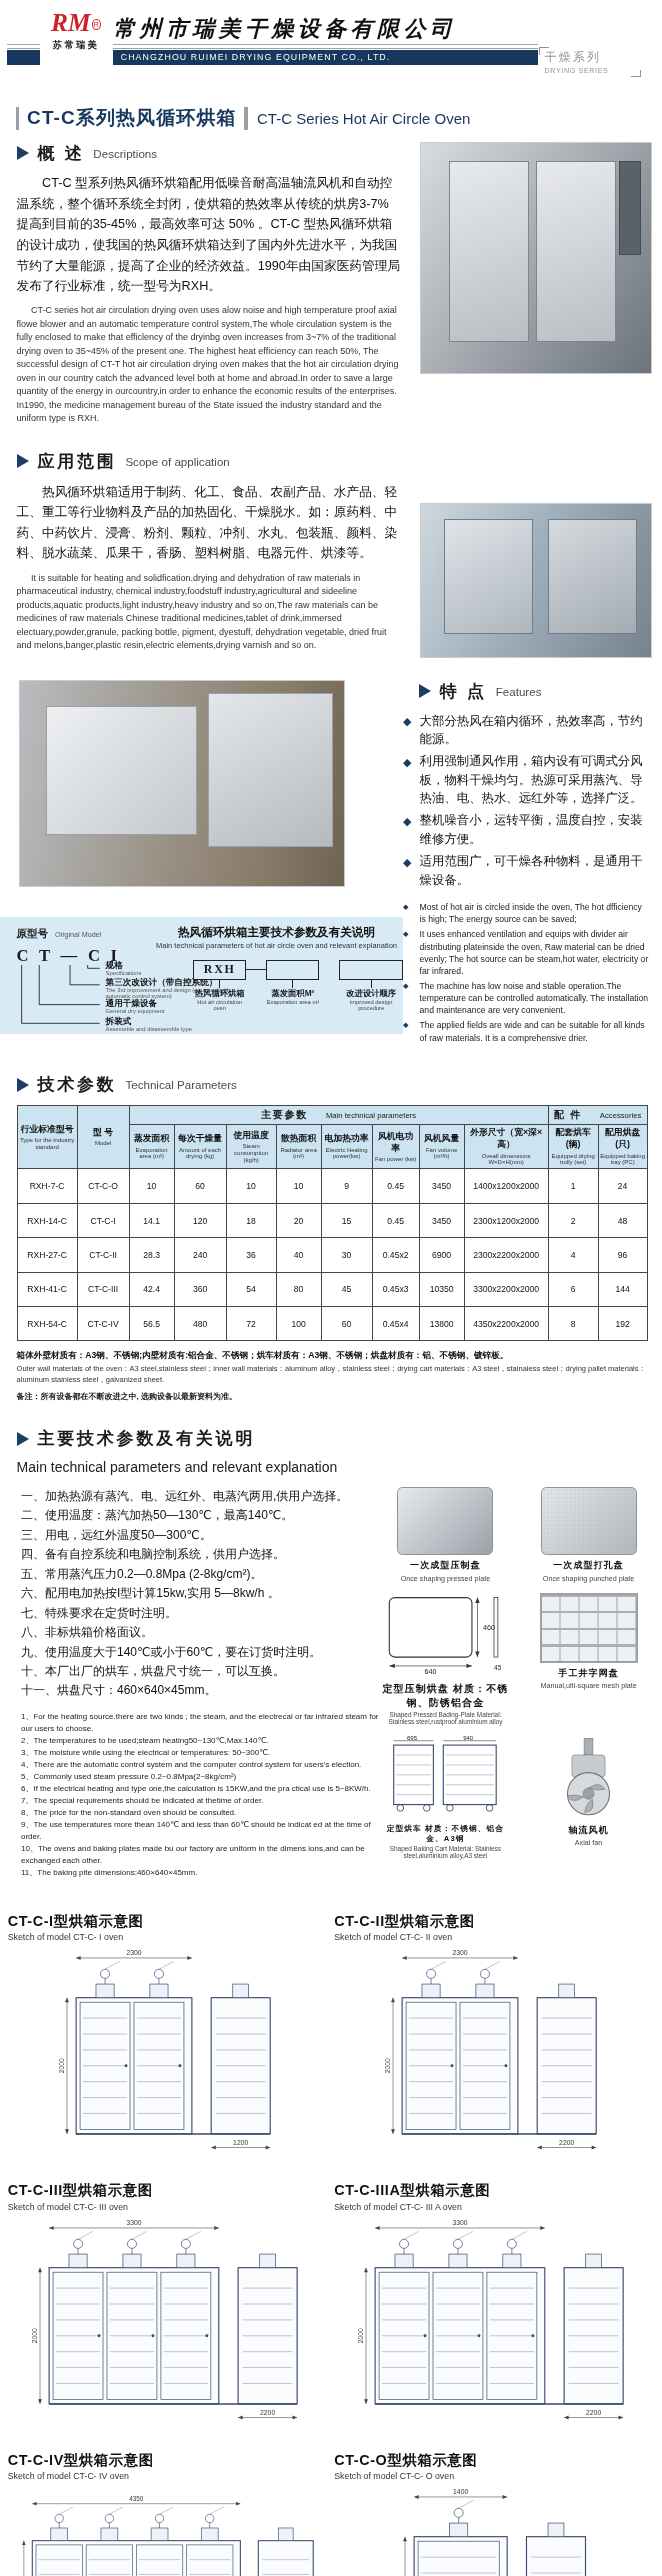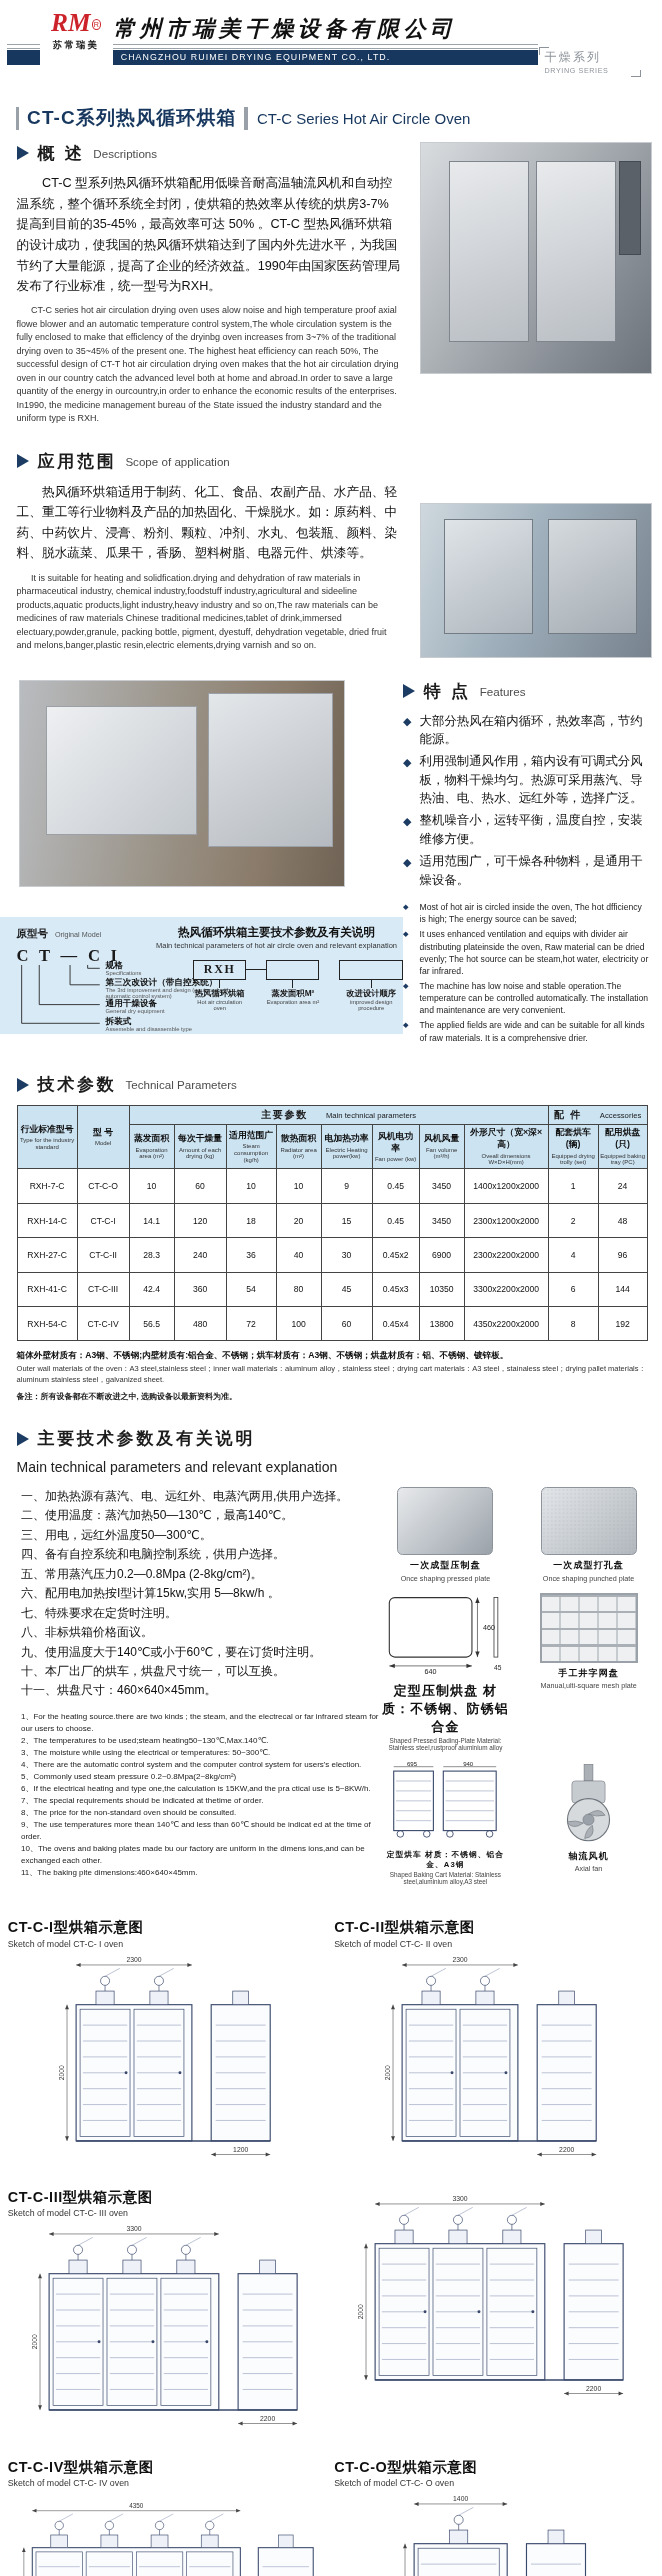--- a/index.html
+++ b/index.html
@@ -262,21 +262,21 @@
             <div class="rxh-cap">
                 <div class="cn">改进设计顺序</div>
                 <div class="en">improved design procedure</div>
               </div>
           </div>
         </div>
       </div>
     </div>
 
     <div class="col-r" style="width:260px;padding-right:13.3px;">
-      <div class="sec-head" style="margin-left:0;">
+      <div class="sec-head" style="margin-left:16px;">
         <div class="tri"></div>
         <span class="cn">特 点</span>
         <span class="en">Features</span>
       </div>
       <div style="margin-top:3.3px;">
           <div class="feat-item cn">大部分热风在箱内循环，热效率高，节约能源。</div>
           <div class="feat-item cn">利用强制通风作用，箱内设有可调式分风板，物料干燥均匀。热源可采用蒸汽、导热油、电、热水、远红外等，选择广泛。</div>
           <div class="feat-item cn">整机噪音小，运转平衡，温度自控，安装维修方便。</div>
           <div class="feat-item cn">适用范围广，可干燥各种物料，是通用干燥设备。</div>
         </div>
@@ -326,21 +326,21 @@
         <tr>
             <th>
               <span class="hcn">蒸发面积</span>
               <span class="hen">Evaporation area (m²)</span>
             </th>
             <th>
               <span class="hcn">每次干燥量</span>
               <span class="hen">Amount of each drying (kg)</span>
             </th>
             <th>
-              <span class="hcn">适用范围广</span>
+              <span class="hcn">使用温度</span>
               <span class="hen">Steam consumption (kg/h)</span>
             </th>
             <th>
               <span class="hcn">散热面积</span>
               <span class="hen">Radiator area (m²)</span>
             </th>
             <th>
               <span class="hcn">电加热功率</span>
               <span class="hen">Electric Heating power(kw)</span>
             </th>
@@ -507,21 +507,21 @@
                 <text x="176" y="66" font-size="13" fill="#222">460</text>
                 <line x1="6" y1="132" x2="156" y2="132" stroke="#333" stroke-width="1.2"></line>
                 <polygon points="6,132 16,128 16,136" fill="#333"></polygon>
                   <polygon points="156,132 146,128 146,136" fill="#333"></polygon>
                 <text x="70" y="147" font-size="13" fill="#222">640</text>
                 <rect x="196" y="8" width="7" height="108" fill="none" stroke="#333" stroke-width="1.4"></rect>
                 <text x="196" y="140" font-size="12" fill="#222">45</text>
               </svg>
             </div>
             <div class="g-cap">
-                <div class="cn" style="font-size:13px;">定型压制烘盘  材质：不锈钢、防锈铝合金</div>
+                <div class="cn" style="font-size:10px;">定型压制烘盘  材质：不锈钢、防锈铝合金</div>
                 <div class="en" style="font-size:6.4px;">Shaped Pressed Bading-Plate  Material: Stainless steel,rustproof aluminium alloy</div>
               </div>
           </div>
           <div class="g-cell">
             <div class="g-img mesh"></div>
             <div class="g-cap">
                 <div class="cn">手工井字网盘</div>
                 <div class="en">Manual,ulti-square mesh plate</div>
               </div>
           </div>
@@ -765,20 +765,24 @@
               <polygon points="30,324 26.5,316 33.5,316" fill="#444"></polygon>
               <text x="24" y="204" font-size="12" fill="#333" text-anchor="middle" transform="rotate(-90 24 204)">2000</text>
               <line x1="379" y1="348" x2="483" y2="348" stroke="#444" stroke-width="1"></line>
               <polygon points="379,348 387,344.5 387,351.5" fill="#444"></polygon>
               <polygon points="483,348 475,344.5 475,351.5" fill="#444"></polygon>
               <text x="431" y="343" font-size="12" fill="#333" text-anchor="middle">2200</text>
             </svg>
           </div>
       </div>
       <div class="sk-cell">
+        <div class="sk-title">
+            <div class="cn">CT-C-IIIA型烘箱示意图</div>
+            <div class="en">Sketch of model CT-C- III A oven</div>
+          </div>
         <div class="sk-draw">
             <svg viewBox="0 0 513 370" xmlns="http://www.w3.org/2000/svg">
               <rect x="46" y="84" width="299" height="240" fill="#fbfcfe" stroke="#39486b" stroke-width="2"></rect>
               <rect x="53" y="92" width="88" height="224" fill="none" stroke="#39486b" stroke-width="1.2"></rect>
               <line x1="58" y1="120" x2="136" y2="120" stroke="#8a97b5" stroke-width="1"></line>
               <line x1="58" y1="148" x2="136" y2="148" stroke="#8a97b5" stroke-width="1"></line>
               <line x1="58" y1="176" x2="136" y2="176" stroke="#8a97b5" stroke-width="1"></line>
               <line x1="58" y1="204" x2="136" y2="204" stroke="#8a97b5" stroke-width="1"></line>
               <line x1="58" y1="232" x2="136" y2="232" stroke="#8a97b5" stroke-width="1"></line>
               <line x1="58" y1="260" x2="136" y2="260" stroke="#8a97b5" stroke-width="1"></line>

